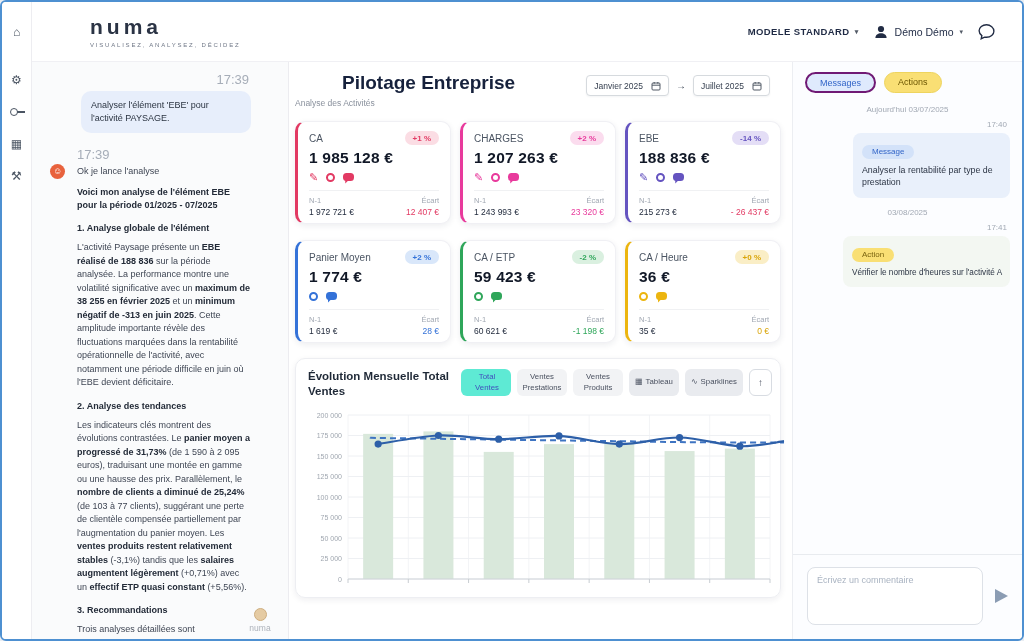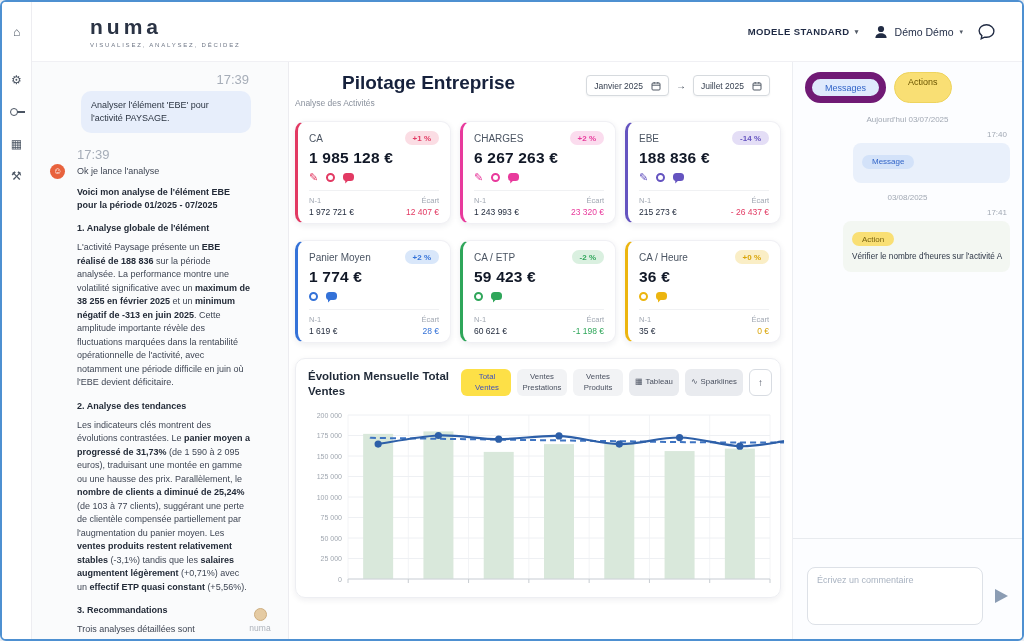--- a/index.html
+++ b/index.html
@@ -87,44 +87,44 @@
 
   .chart-card { margin-top:15px; margin-right:3px; border:1px solid #edeef2; border-radius:10px;
                 box-shadow:0 2px 6px rgba(25,35,60,.07); padding:10px 6px 0 8px; height:240px; }
   .chart-head { display:flex; align-items:flex-start; padding-left:4px; }
   .chart-title { width:158px; font-size:11.5px; font-weight:bold; color:#1f2937; line-height:1.3; }
   .chart-btns { margin-left:auto; display:flex; gap:6px; align-items:stretch; margin-right:2px; }
   .cbtn { font-size:7.8px; color:#4a5160; background:#f2f3f5; border-radius:6px; padding:3px 6px;
           display:flex; align-items:center; justify-content:center; text-align:center; line-height:1.3;
           min-height:27px; cursor:pointer; }
   .cbtn.w { width:50px; }
-  .cbtn.active { background:#fde047; color:#4150bd;padding-left:8px; }
+  .cbtn.active { background:#5eead4; color:#4150bd;padding-left:8px; }
   .cbtn.gray { background:#e9ebef; white-space:nowrap; gap:3px; }
   .cbtn.sq { background:#fff; border:1px solid #d8dce2; width:23px; font-size:10px; color:#4a5160; }
   .cbtn .mini { font-size:8px; }
 
   
   .right-panel { position:absolute; left:790px; top:60px; right:0; bottom:0; background:#fcfdff;
                  border-left:1px solid #eceef2; padding:10px 12px; }
   .pills { display:flex; gap:8px; }
   .pill { font-size:9px; padding:3.5px 13px; border-radius:999px; cursor:pointer; }
-  .pill.blue { background:#dfeafd; border:7px solid #701a75; color:#3265c8; }
+  .pill.blue { background:#dfeafd; border:2px solid #701a75; color:#3265c8; }
   .pill.yellow { background:#f9df74; border:1px solid #eed45e; color:#6b5500; }
   .feed { margin-top:12px; }
   .fi-date { text-align:center; font-size:8px; color:#a2a9b4; margin:10px 0 4px; }
   .fi-time { text-align:right; font-size:8px; color:#a2a9b4; margin:6px 3px 4px; }
   .fi-card { border-radius:8px; padding:7px 9px 9px; cursor:pointer; }
   .fi-card.blue { background:#e9f0fb; margin-left:48px; }
   .fi-card.yellow { background:#f3f7f2; margin-left:38px; }
   .fi-badge { display:inline-block; font-size:8px; padding:2.5px 10px; border-radius:999px; margin-bottom:5px; }
   .fi-badge.blue { background:#d3e2f9; color:#3265c8; }
   .fi-badge.yellow { background:#f9df74; color:#7a6410; }
   .fi-text { font-size:8.8px; color:#2c3545; line-height:1.45; }
   .fi-card.yellow .fi-text { font-size:8.2px; white-space:nowrap; }
-  .comment-box { position:absolute; left:0; right:0; bottom:0; padding:28px 14px 14px;
+  .comment-box { position:absolute; left:0; right:0; bottom:0; padding:12px 14px 14px;
                  border-top:1px solid #e8ebef; display:flex; align-items:center; gap:12px;justify-content:space-between; }
   .comment-box textarea { flex:1; height:58px; border:1px solid #dde1e7; border-radius:8px;
                  padding:7px 9px; font-size:9px; font-family:"Liberation Sans",sans-serif;
                  color:#333; resize:none; background:#fff; }
   .comment-box textarea::placeholder { color:#a9b3c1; }
   .send-ic { width:0; height:0; border-left:13px solid #8b9cb3; border-top:7px solid transparent;
              border-bottom:7px solid transparent; cursor:pointer; }
 </style>
 </head>
 <body>
@@ -241,21 +241,21 @@
               <div class="kf-label">Écart</div>
               <div class="kf-val colored">12 407 €</div>
             </div>
           </div>
         </div>
         <div class="kpi" style="--ac: #e83a9c; --ec: #e83a9c;">
           <div class="kpi-top">
             <span class="kpi-label">CHARGES</span>
             <span class="kpi-badge" style="background: rgb(251, 220, 238); color: rgb(232, 58, 156);">+2 %</span>
           </div>
-          <div class="kpi-value">6 267 263 €</div>
+          <div class="kpi-value">1 207 263 €</div>
           <div class="kpi-icons">
             <span class="icn-pencil">✎</span>
             <span class="icn-donut"></span>
             <span class="icn-bubble"></span>
           </div>
           <div class="kpi-div"></div>
           <div class="kpi-foot">
             <div>
               <div class="kf-label">N-1</div>
               <div class="kf-val">1 243 993 €</div>
@@ -440,21 +440,21 @@
   </main>
 
   <aside class="right-panel">
     <div class="pills" id="pills">
         <div class="pill blue">Messages</div>
         <div class="pill yellow">Actions</div>
       </div>
     <div class="feed" id="feed">
         <div class="fi-date">Aujourd'hui 03/07/2025</div>
         <div class="fi-time">17:40</div>
-        <div class="fi-card blue"><div class="fi-badge blue">Message</div></div>
+        <div class="fi-card blue"><div class="fi-badge blue">Message</div><div class="fi-text">Analyser la rentabilité par type de prestation</div></div>
         <div class="fi-date">03/08/2025</div>
         <div class="fi-time">17:41</div>
         <div class="fi-card yellow"><div class="fi-badge yellow">Action</div><div class="fi-text">Vérifier le nombre d'heures sur l'activité A</div></div>
       </div>
     <div class="comment-box">
       <textarea placeholder="Écrivez un commentaire" style=""></textarea>
       <span class="send-ic"></span>
     </div>
   </aside>
 

